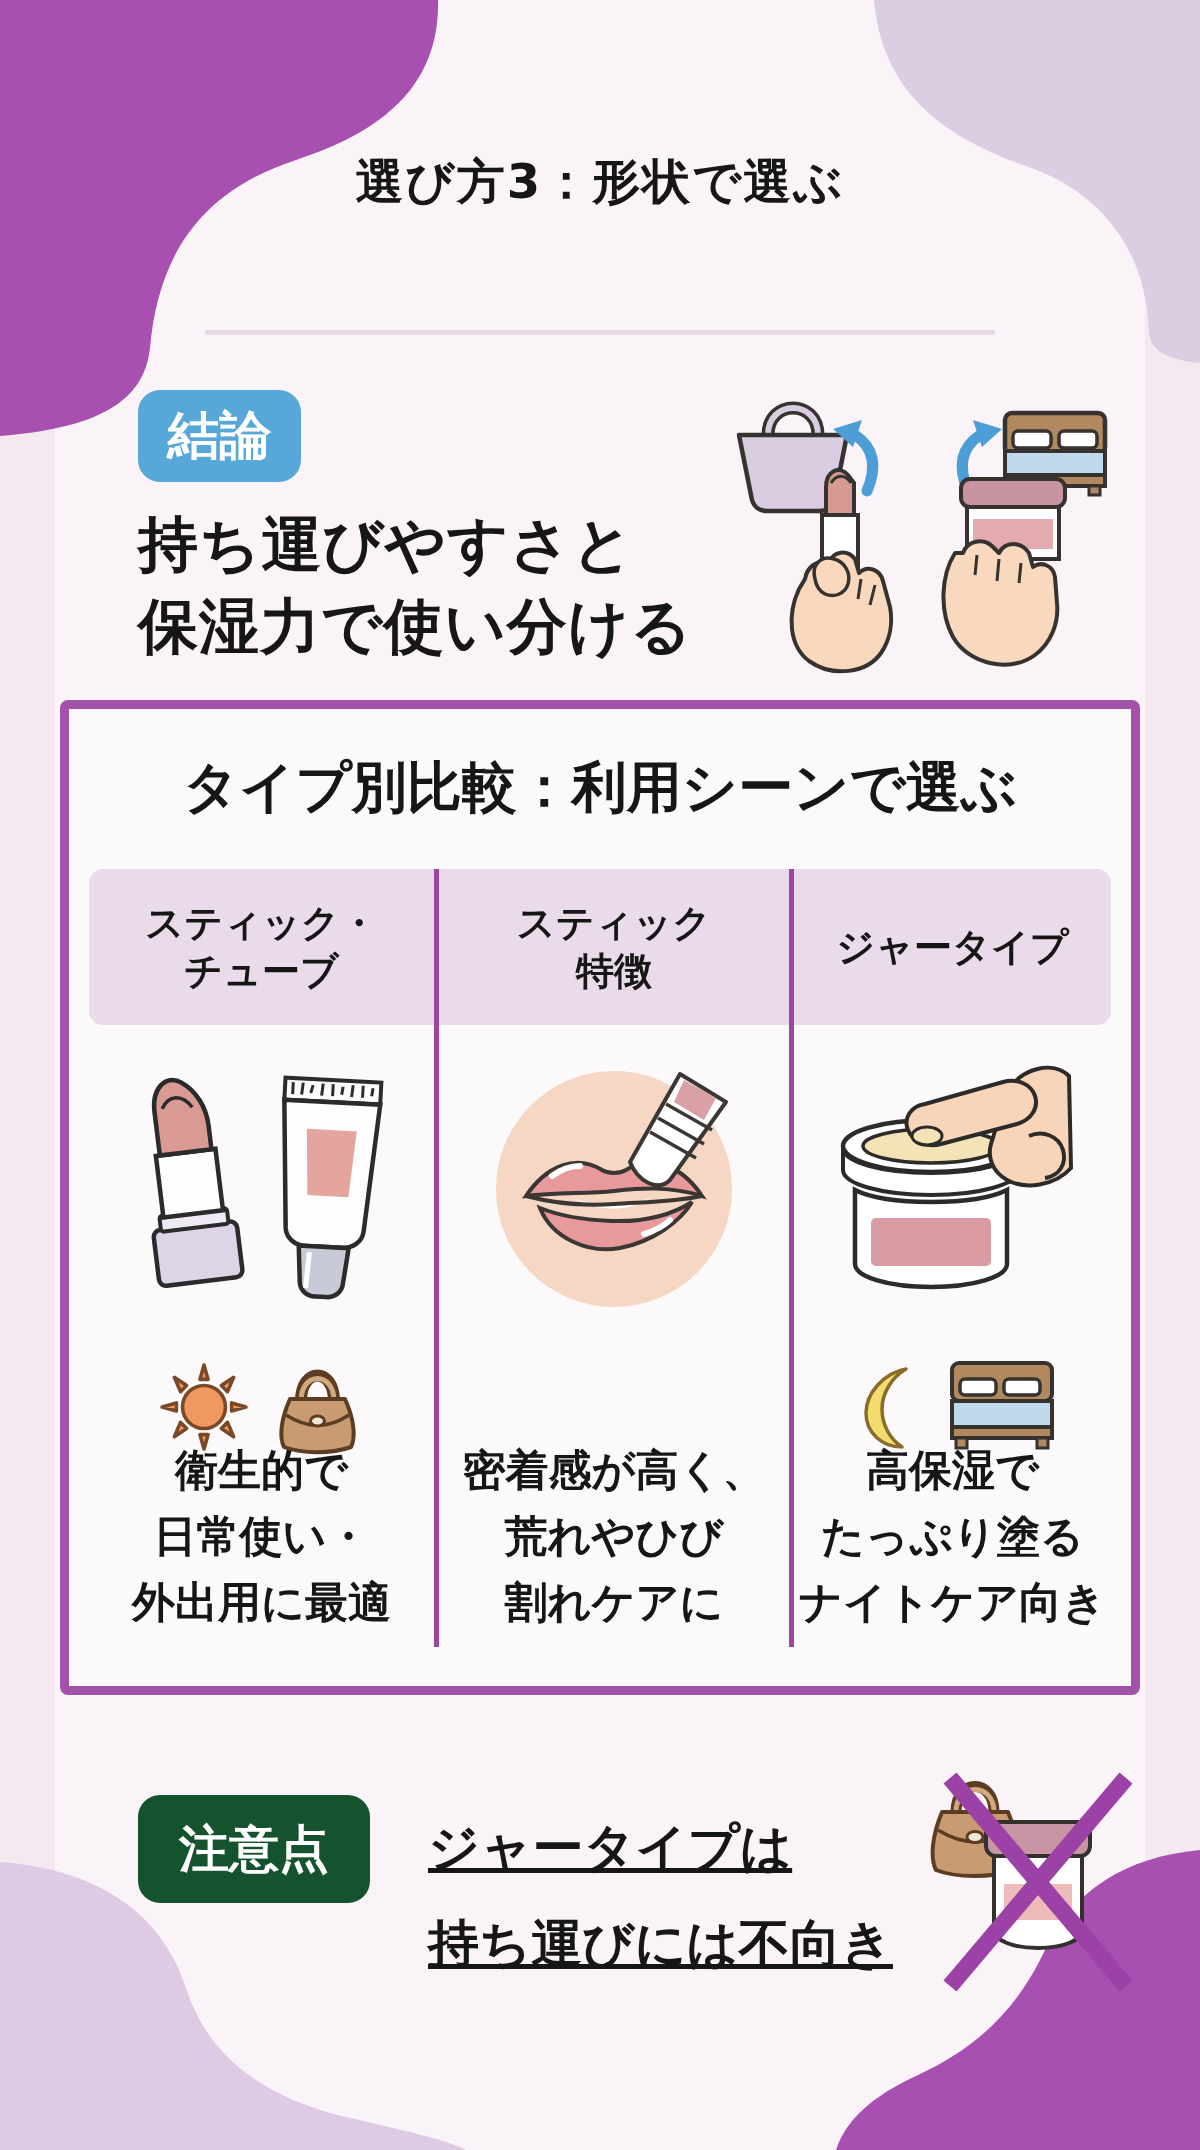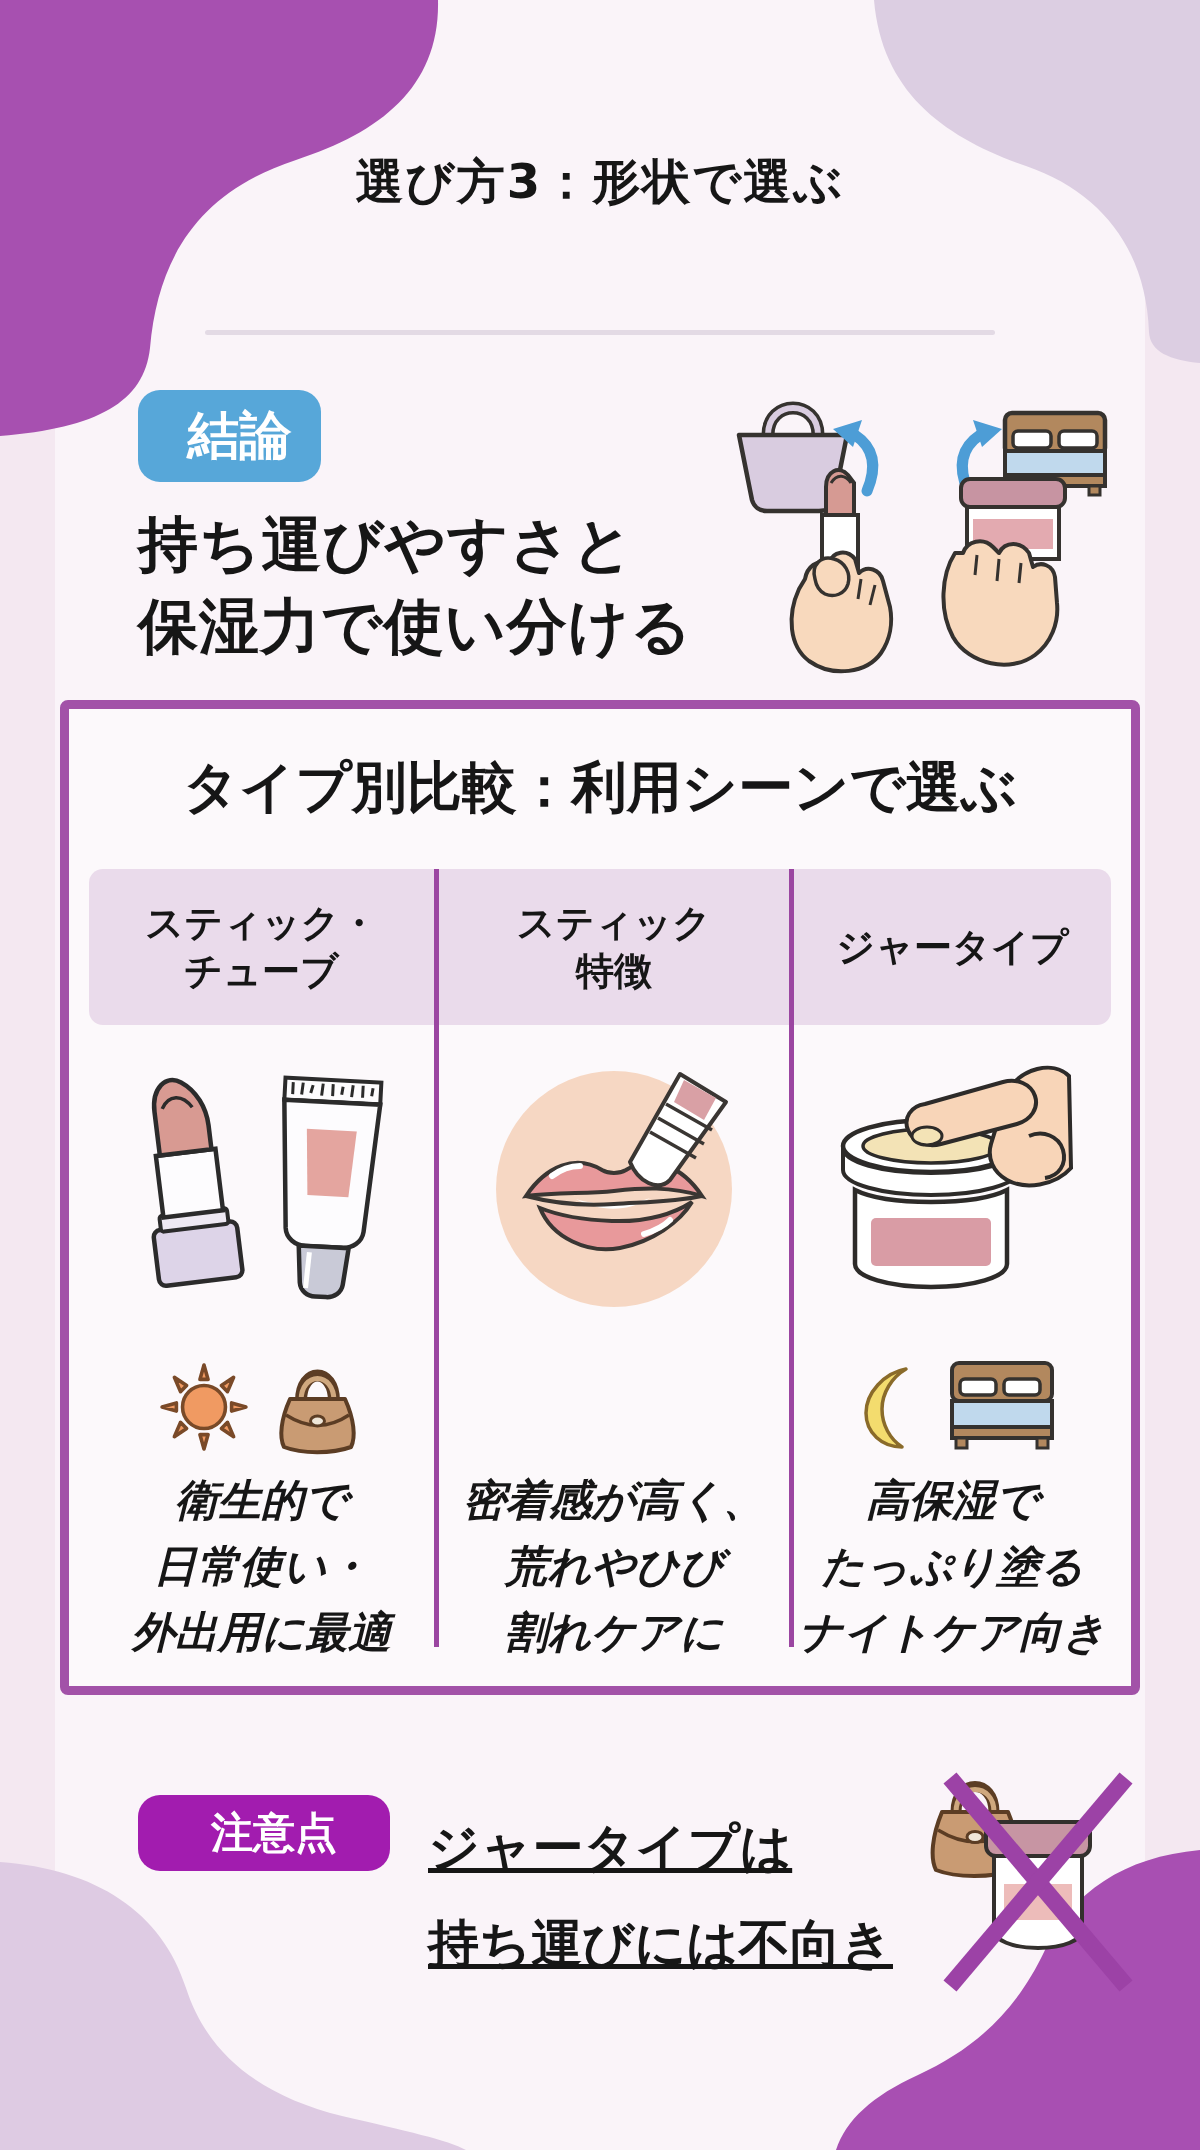--- a/index.html
+++ b/index.html
@@ -14,38 +14,38 @@
     position:absolute;left:55px;top:-70px;width:1090px;height:2290px;
     background:#faf4f9;border-radius:230px 260px 240px 250px;
   }
   .title{
     left:0;top:150px;width:1200px;text-align:center;
     font-size:48px;font-weight:800;letter-spacing:2px;
   }
   .title-underline{left:205px;top:330px;width:790px;height:5px;background:#e3dae5;border-radius:3px;}
   .badge{
     display:flex;align-items:center;justify-content:center;
-    color:#ffffff;font-weight:800;border-radius:22px;padding-left:20px;
+    color:#ffffff;font-weight:800;border-radius:22px;
   }
   .badge-blue{left:138px;top:390px;width:163px;height:92px;background:#57a7d9;font-size:52px;}
-  .badge-purple{left:138px;top:1795px;width:232px;height:76px;background:#a21caf;font-size:42px;}
+  .badge-purple{left:138px;top:1795px;width:232px;height:108px;background:#14532d;font-size:50px;}
   .conclusion-text{left:138px;top:503px;width:620px;font-size:60px;font-weight:800;line-height:82px;letter-spacing:1px;}
   .card{
     left:60px;top:700px;width:1080px;height:995px;box-sizing:border-box;
     border:9px solid #a252a8;border-radius:8px;background:#fcf9fb;
   }
   .card-title{left:0;top:42px;width:1062px;text-align:center;font-size:55px;font-weight:800;}
   .header-bar{left:20px;top:160px;width:1022px;height:156px;background:#eadbeb;border-radius:14px;}
   .hdr{display:flex;flex-direction:column;align-items:center;justify-content:center;
        top:160px;height:156px;font-size:38px;font-weight:800;line-height:48px;text-align:center;}
   .hdr span:empty{display:none;}
   .vdiv{top:160px;width:5px;height:778px;background:#9b46a1;}
   .illo{top:320px;height:310px;display:flex;align-items:center;justify-content:center;}
   .icons{top:640px;height:115px;display:flex;align-items:center;justify-content:center;gap:20px;}
-  .coltext{top:758px;font-size:43px;font-weight:800;line-height:66px;text-align:center;font-style:italic;}
+  .coltext{top:728px;font-size:43px;font-weight:800;line-height:66px;text-align:center;}
   .coltext span{display:block;}
   .caution-text{left:428px;top:1800px;width:640px;font-size:51px;font-weight:800;line-height:96px;text-decoration:underline;}
   svg{display:block;}
 </style>
 </head>
 <body>
 
 <div class="canvas">
 
   <div class="blob-white"></div>

